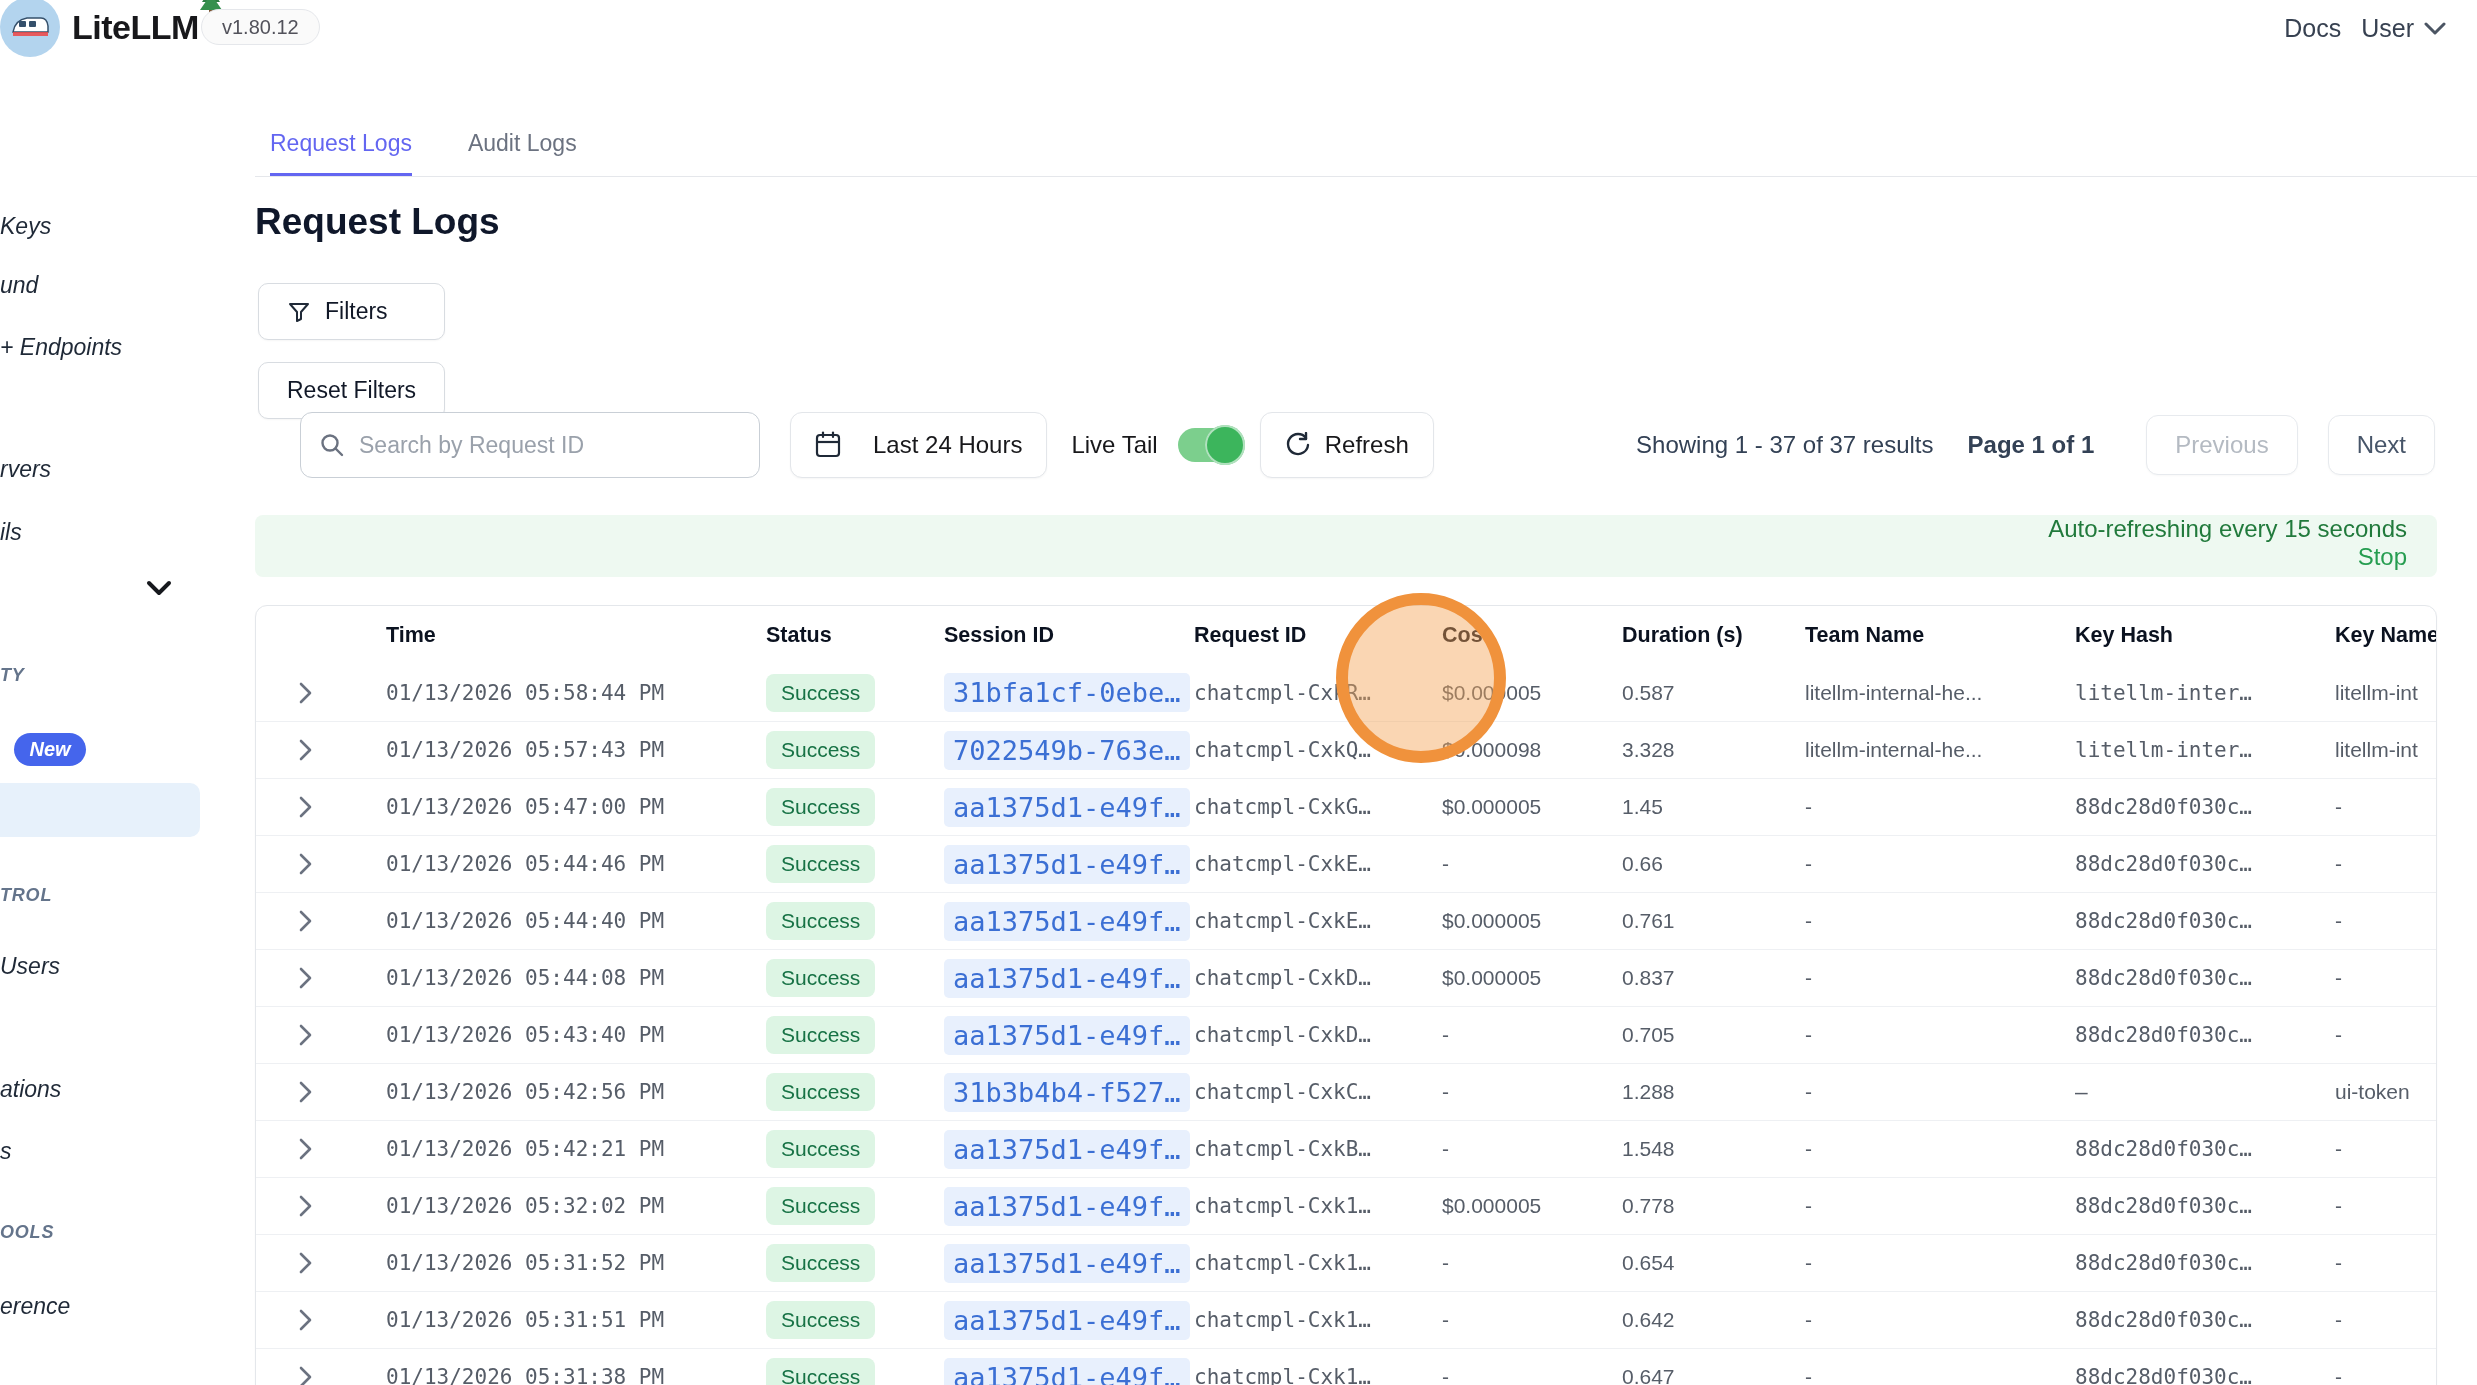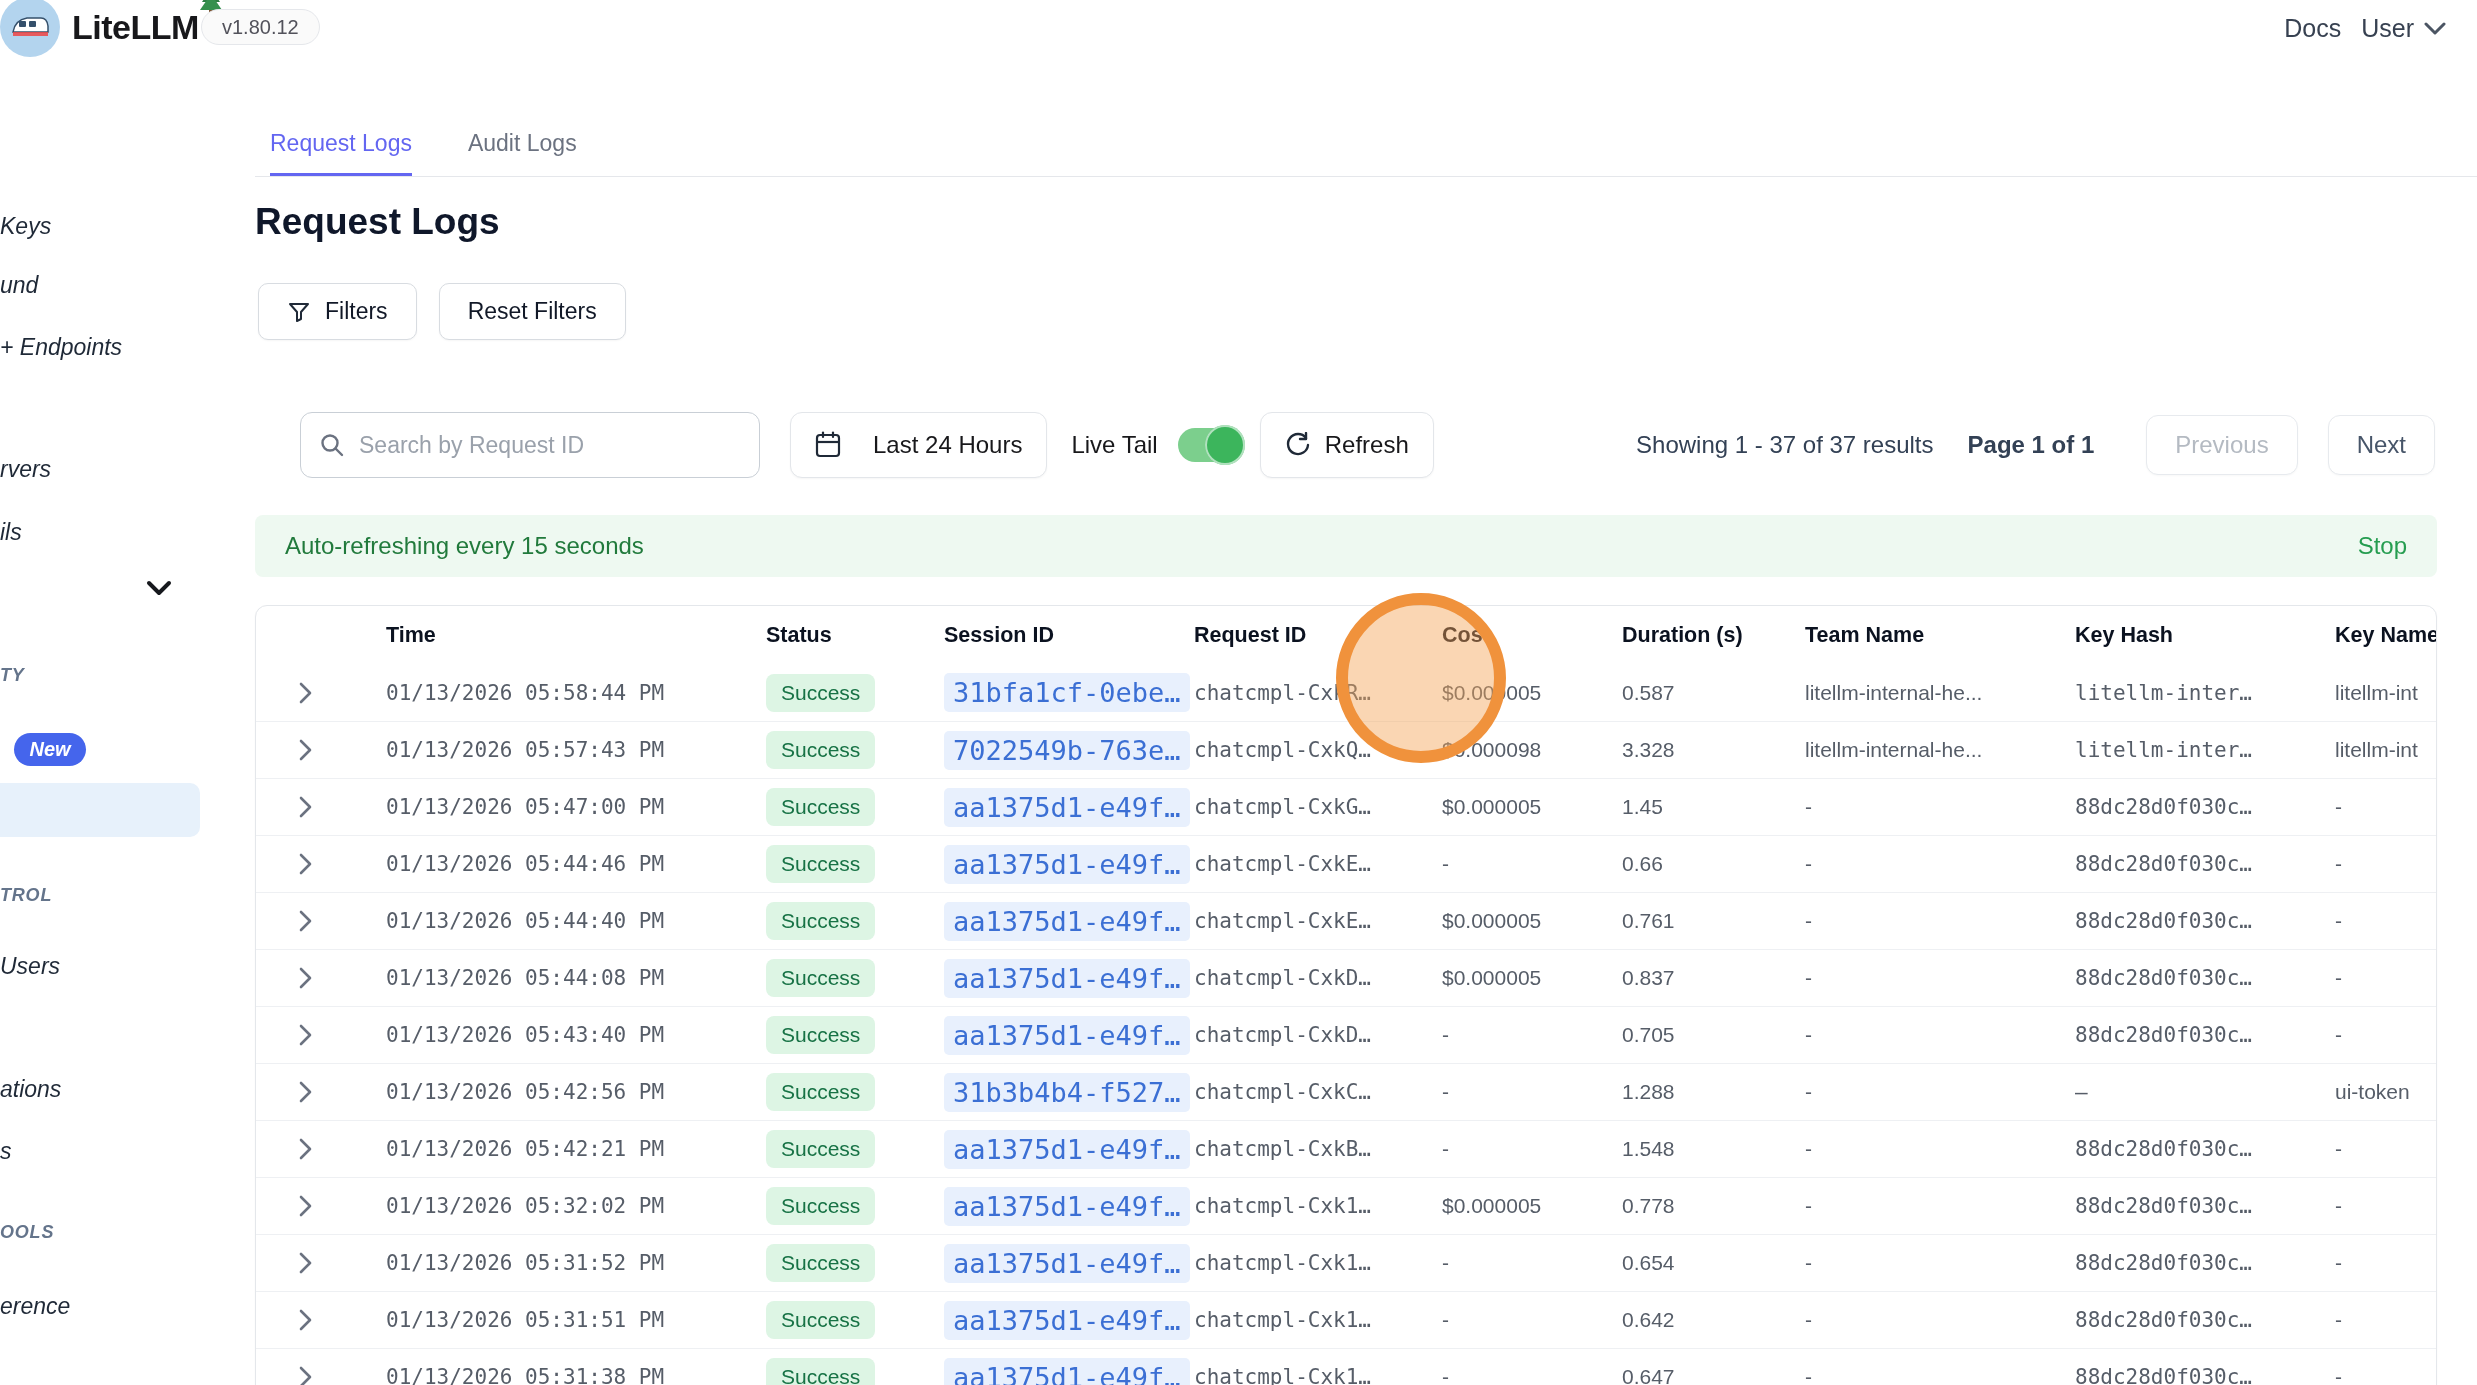--- a/index.html
+++ b/index.html
@@ -33,21 +33,21 @@
   .s-highlight { position:absolute; left:-12px; top:726px; width:212px; height:54px;
                  background:#e7f1fb; border-radius:10px; }
 
   
   .tabs { position:absolute; left:255px; top:130px; right:0; height:47px; border-bottom:1px solid #e5e7eb;
           display:flex; gap:56px; padding-left:15px; font-size:23px; }
   .tab { padding-bottom:17px; cursor:pointer; }
   .tab.active { color:#6366f1; font-weight:500; box-shadow:inset 0 -3px 0 #6366f1; }
   .tab.inactive { color:#6b7280; }
   .page-title { position:absolute; left:255px; top:201px; font-size:37px; font-weight:800; color:#0f172a; }
-  .btn-row { position:absolute; left:258px; top:283px; display:flex; gap:22px; }
+  .btn-row { position:absolute; left:258px; top:283px; display:flex; gap:22px;flex-direction:column; }
   .btn { height:57px; border:1px solid #d8dce1; border-radius:10px; background:#fff;
          display:flex; align-items:center; gap:14px; padding:0 28px; font-size:23px; color:#111827;
          box-shadow:0 1px 2px rgba(0,0,0,.04); cursor:pointer; white-space:nowrap; }
 
   
   .toolbar { position:absolute; left:300px; top:412px; width:2135px; height:66px; display:flex; align-items:center; }
   .search { width:460px; height:66px; border:1.5px solid #c9cfd6; border-radius:12px;
             display:flex; align-items:center; gap:14px; padding:0 18px; background:#fff; }
   .search input { border:none; outline:none; flex:1; font-size:23px; color:#374151;
                   font-family:"Liberation Sans",sans-serif; background:transparent; }
@@ -65,21 +65,21 @@
   .showing { font-size:24px; color:#334155;text-align:right; }
   .pageof { font-size:24px; color:#334155; font-weight:600; margin-left:4px; }
   .pag-btn { height:60px; border:1px solid #e7eaee; border-radius:12px; background:#fff;
              display:flex; align-items:center; justify-content:center; padding:0 28px; font-size:24px;
              box-shadow:0 1px 2px rgba(0,0,0,.03); cursor:pointer; }
   .prev { color:#b4bac2; margin-left:22px; }
   .next { color:#475569; }
 
   
   .banner { position:absolute; left:255px; top:515px; width:2182px; height:62px; background:#eef9f1;
-            border-radius:8px; display:flex; align-items:center; padding:0 30px; }
+            border-radius:8px; display:flex; align-items:flex-end; padding:0 30px;flex-direction:column; }
   .banner-text { font-size:24px; color:#217a3c; }
   .banner-stop { margin-left:auto; font-size:24px; color:#259d50; cursor:pointer; }
 
   
   .card { position:absolute; left:255px; top:605px; width:2182px; height:830px; background:#fff;
           border:1px solid #e4e7eb; border-radius:12px; overflow:hidden; box-shadow:0 1px 2px rgba(0,0,0,.04); }
   .tr { display:grid; grid-template-columns:130px 380px 178px 250px 248px 180px 183px 270px 260px 103px;
         align-items:center; height:57px; }
   .tr.head { height:58px; font-size:21.5px; font-weight:700; color:#0b1220; }
   .tr + .tr { border-top:1px solid #eef0f3; }

